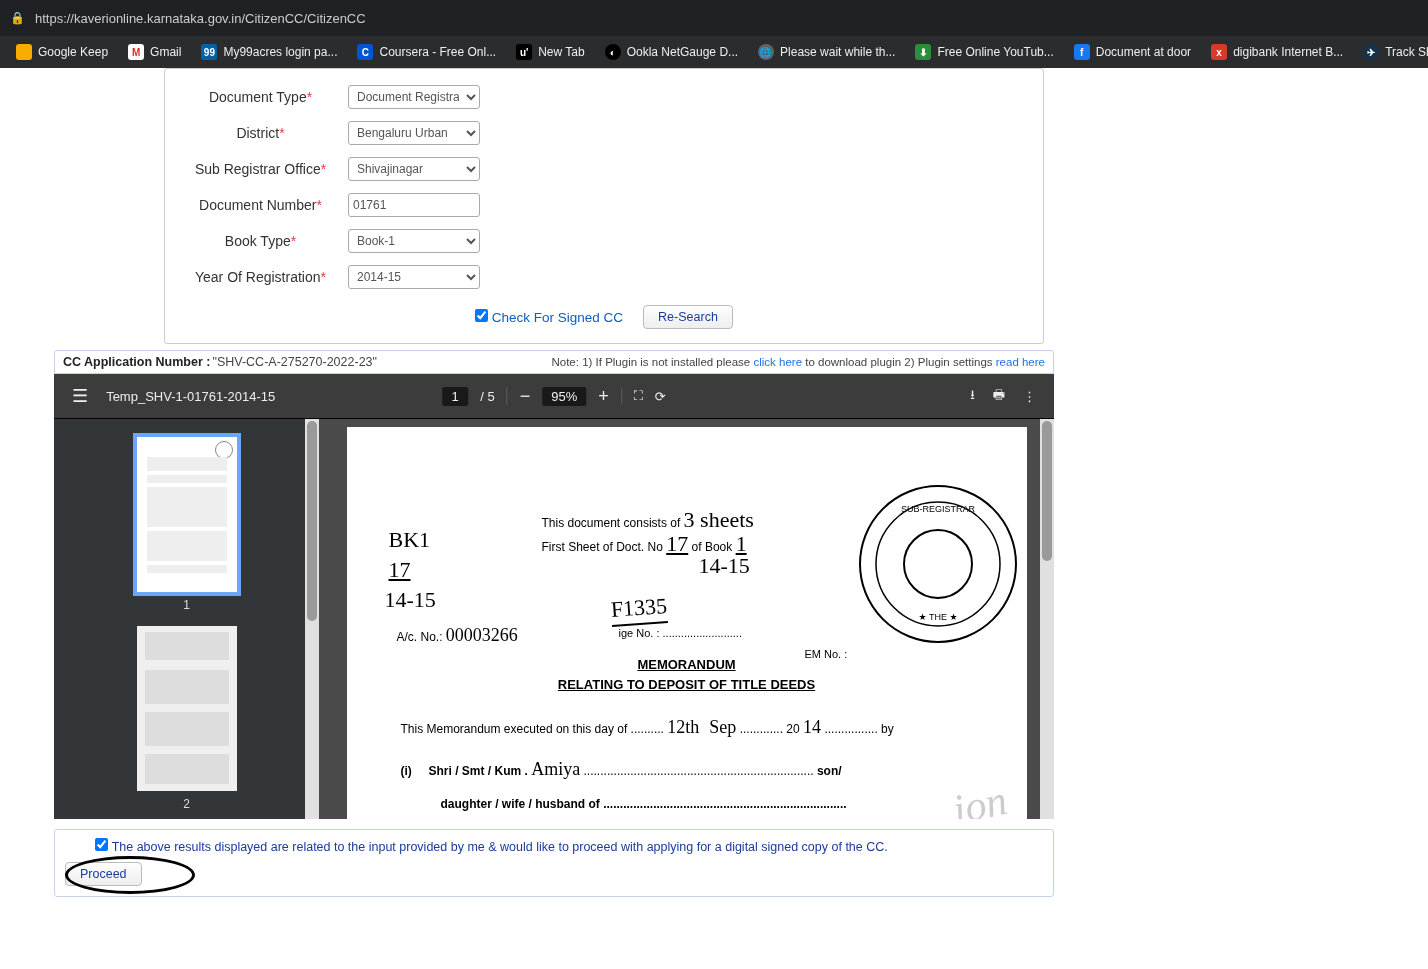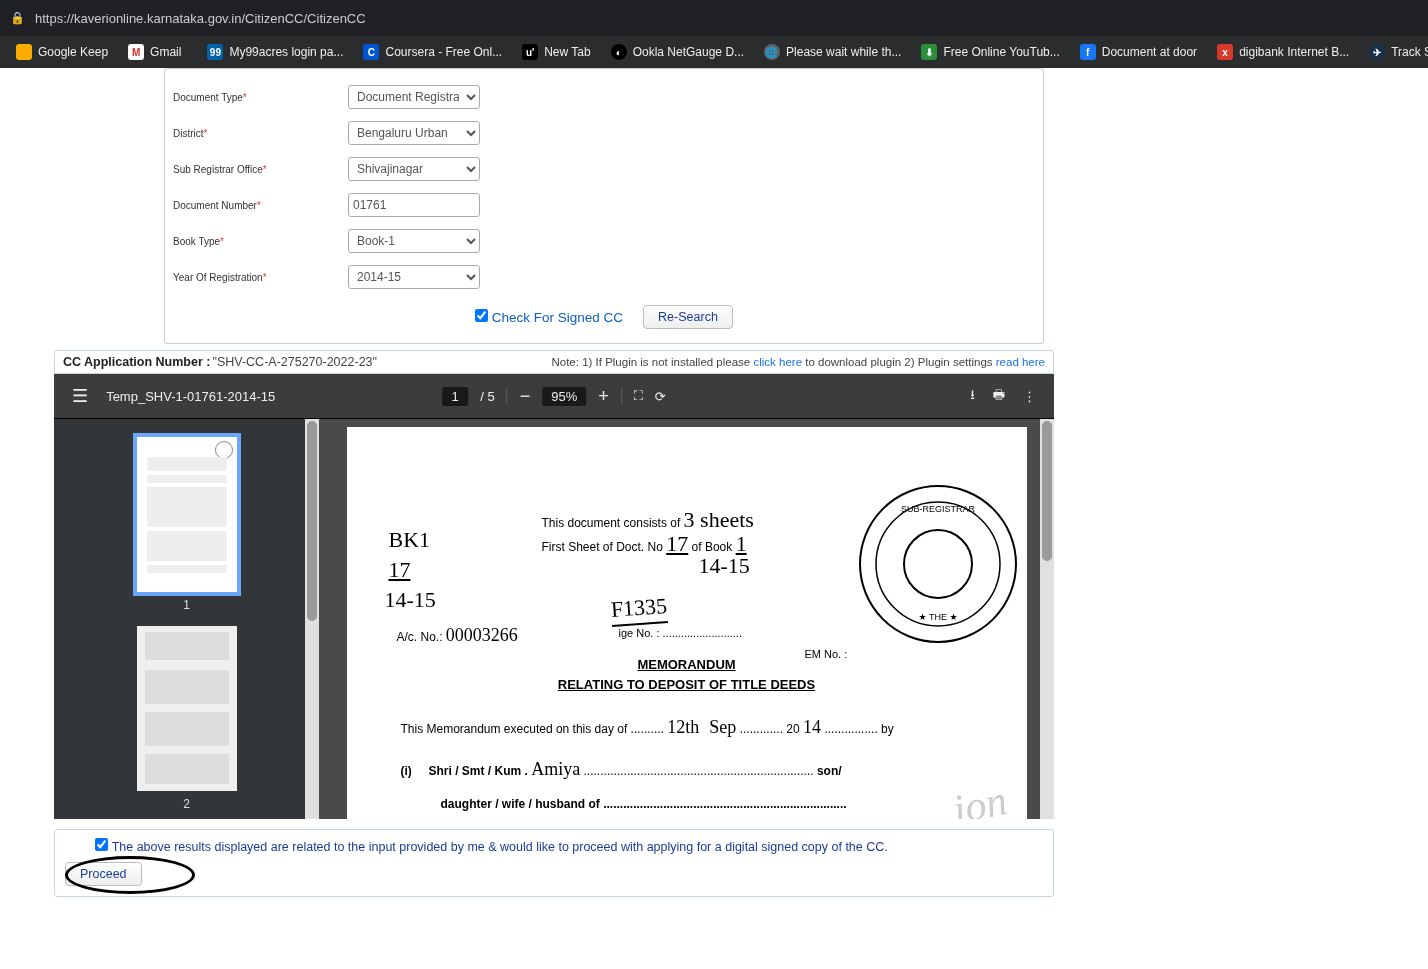--- a/index.html
+++ b/index.html
@@ -41,21 +41,21 @@
     }
     .bk-icon {
       width: 16px; height: 16px;
       border-radius: 3px;
       display: inline-flex;
       align-items: center; justify-content: center;
       font-size: 10px; font-weight: bold;
     }
     .i-keep { background:#f9ab00; color:#fff; }
     .i-gmail { background:#fff; color:#d93025; }
-    .i-99 { background:#0162a8; color:#fff;margin-left:6px; }
+    .i-99 { background:#0162a8; color:#fff; }
     .i-c { background:#0056D2; color:#fff; }
     .i-u { background:#000; color:#fff; }
     .i-o { background:#000; color:#fff; border-radius:50%; }
     .i-g { background:#5f6368; color:#fff; border-radius:50%; }
     .i-ar { background:#2a8f3b; color:#fff; }
     .i-f { background:#1877f2; color:#fff; }
     .i-x { background:#d73a2a; color:#fff; }
     .i-bd { background:#16324b; color:#fff; border-radius:50%; }
 
     
@@ -72,21 +72,22 @@
       padding: 10px 8px 12px 8px;
     }
     .form-row {
       display: flex;
       align-items: center;
       padding: 6px 0;
     }
     .form-label {
       width: 175px;
       color: #333;
-      font-size: 10px;
+      font-size: 14px;
+      text-align: center;
     }
     .req { color: #d9463e; }
     .form-select, .form-input {
       width: 132px;
       height: 24px;
       border: 1px solid #aaa;
       border-radius: 3px;
       padding: 2px 4px;
       font-size: 12px;
       background: #fff;

